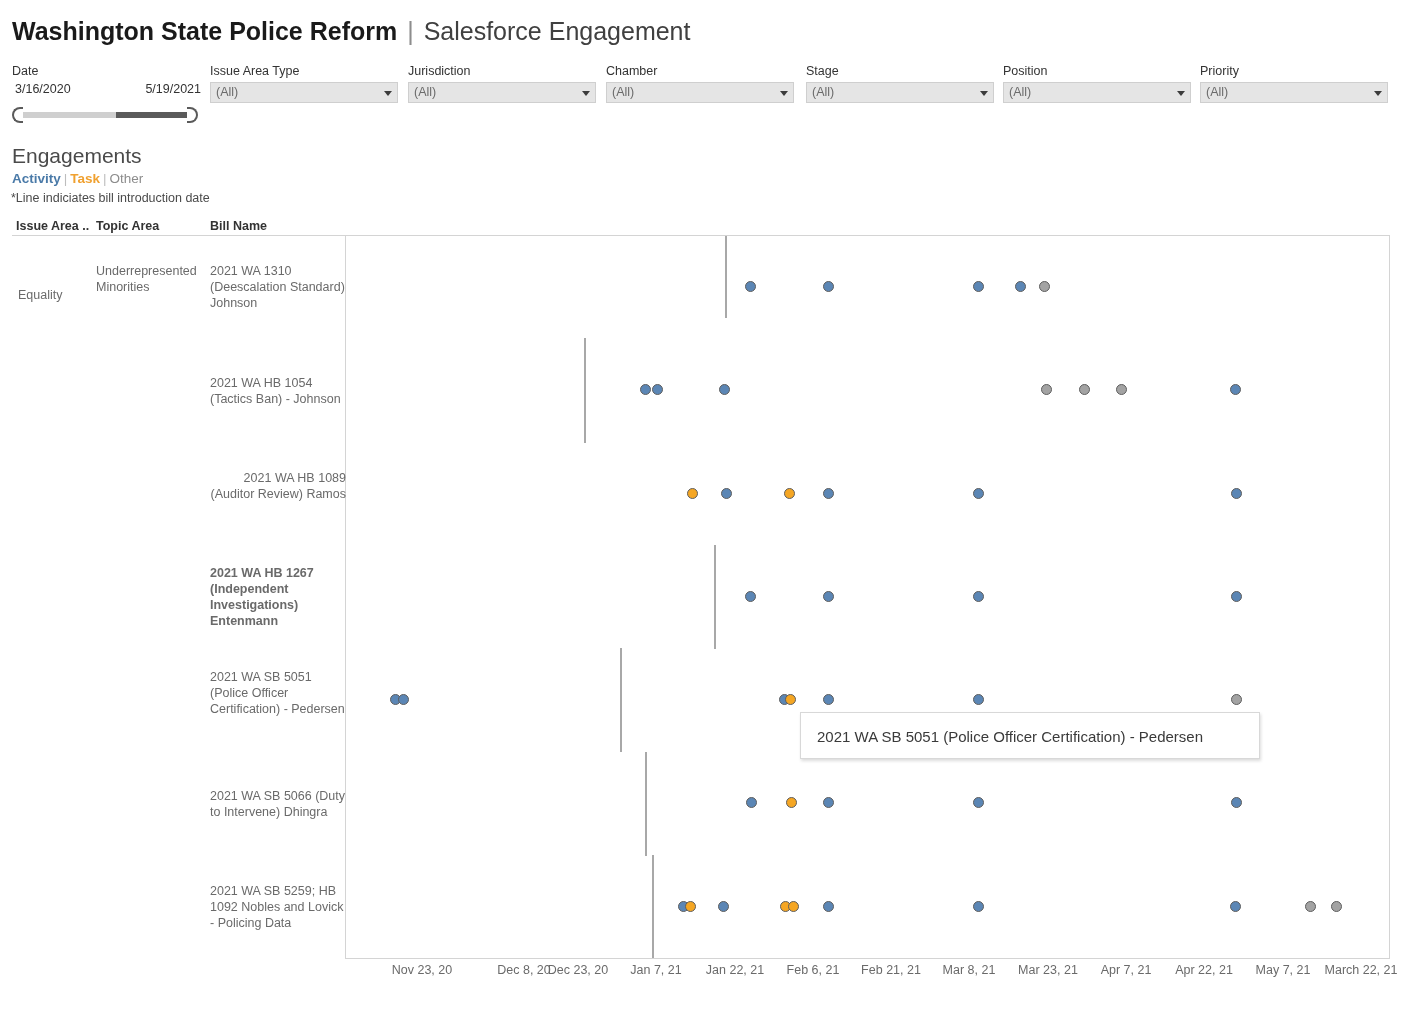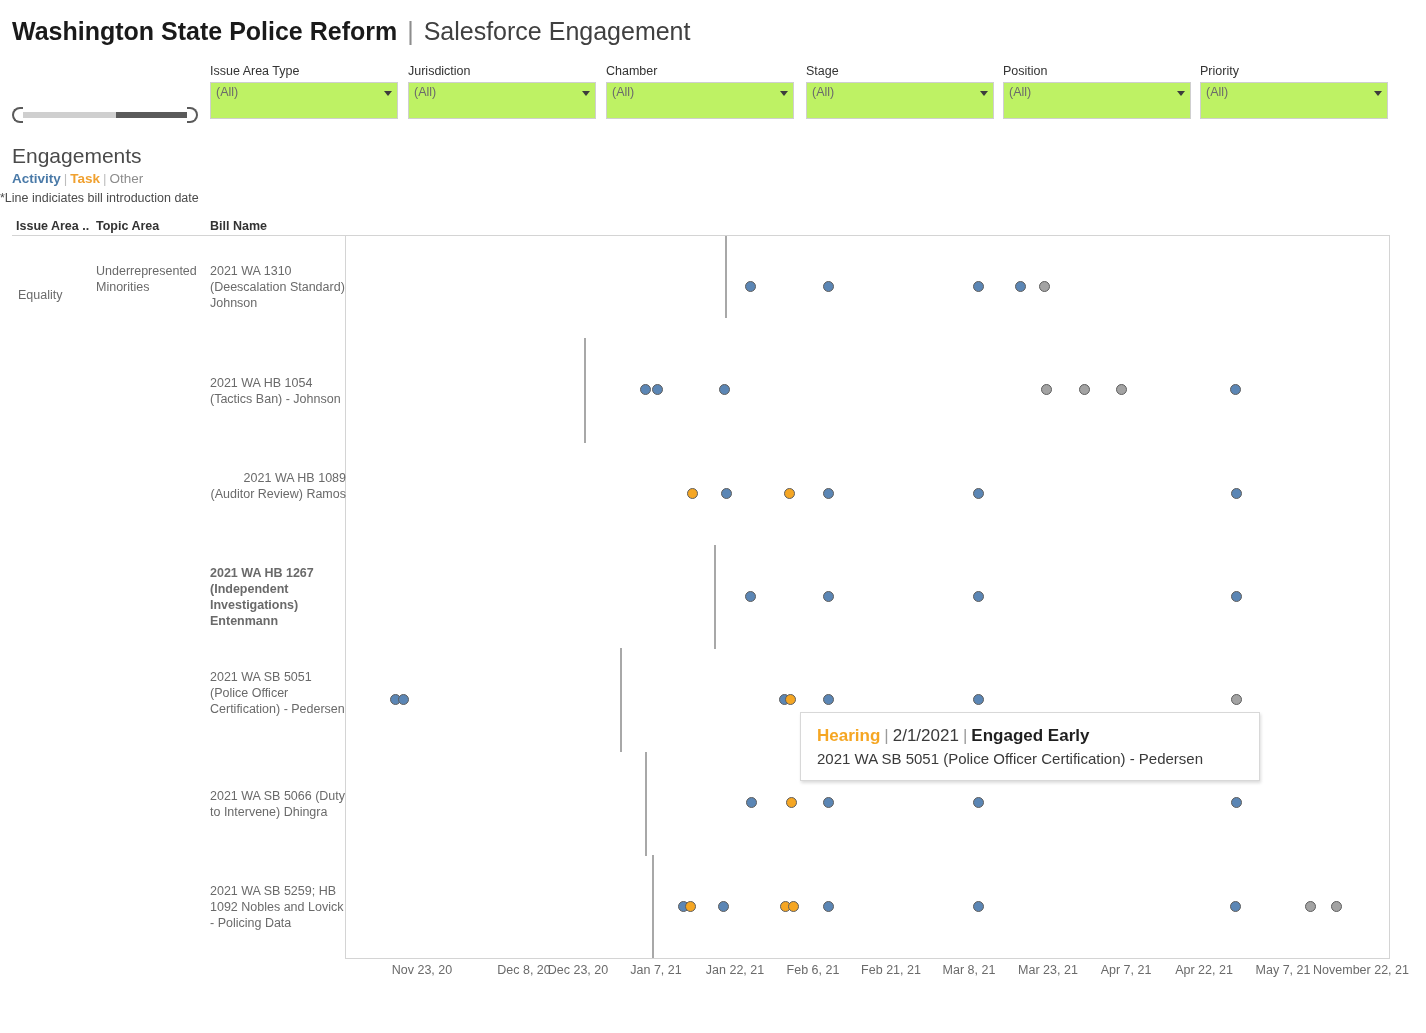--- a/index.html
+++ b/index.html
@@ -42,23 +42,23 @@
     top: 0;
   }
   .filter-label {
     font-size: 12.5px;
     color: #333333;
     margin-bottom: 4px;
     white-space: nowrap;
   }
   .filter-select {
     position: relative;
-    height: 37px;
+    height: 21px;
     border: 1px solid #cfcfcf;
-    background: #bef264;
+    background: #e5e5e5;
     box-sizing: border-box;
     text-align: right;
   }
   .filter-select .sel-value {
     position: absolute;
     left: 5px;
     top: 2px;
     font-size: 12.5px;
     color: #6b6b6b;
     white-space: nowrap;
@@ -136,21 +136,21 @@
     top: 171px;
     font-size: 13.5px;
     white-space: nowrap;
   }
   #legend .lg-activity { color: #4a7aa8; font-weight: bold; }
   #legend .lg-task     { color: #f0a130; font-weight: bold; }
   #legend .lg-other    { color: #8c8c8c; }
   #legend .lg-bar      { color: #bdbdbd; padding: 0 3px; }
   #note {
     position: absolute;
-    left: 0;
+    left: 11px;
     top: 191px;
     font-size: 12.5px;
     color: #4a4a4a;
     white-space: nowrap;
   }
 
   
   .col-head {
     position: absolute;
     top: 219px;
@@ -279,20 +279,27 @@
 <body>
 
 <div id="dash-title">
   <span class="t-bold">Washington State Police Reform</span>
   <span class="t-sep">|</span>
   <span class="t-light">Salesforce Engagement</span>
 </div>
 
 <div id="filter-bar">
 
+  <div class="filter" id="filter-date">
+    <div class="filter-label">Date</div>
+    <div id="date-values">
+      <span id="date-start">3/16/2020</span>
+      <span id="date-end">5/19/2021</span>
+    </div>
+  </div>
   <div id="date-slider">
     <div class="track-left"></div>
     <div class="track-right"></div>
     <div class="handle handle-left"></div>
     <div class="handle handle-right"></div>
   </div>
 
   <div class="filter" id="filter-issue">
     <div class="filter-label">Issue Area Type</div>
     <div class="filter-select">
@@ -428,21 +435,18 @@
     <div class="tick" style="left: 578px;">Dec 23, 20</div>
     <div class="tick" style="left: 656px;">Jan 7, 21</div>
     <div class="tick" style="left: 735px;">Jan 22, 21</div>
     <div class="tick" style="left: 813px;">Feb 6, 21</div>
     <div class="tick" style="left: 891px;">Feb 21, 21</div>
     <div class="tick" style="left: 969px;">Mar 8, 21</div>
     <div class="tick" style="left: 1048px;">Mar 23, 21</div>
     <div class="tick" style="left: 1126px;">Apr 7, 21</div>
     <div class="tick" style="left: 1204px;">Apr 22, 21</div>
     <div class="tick" style="left: 1283px;">May 7, 21</div>
-    <div class="tick" style="left: 1361px;">November 22, 21</div>
+    <div class="tick" style="left: 1361px;">March 22, 21</div>
   </div>
 
 <div id="tooltip">
-  <div class="tt-line1">
-    <span class="tt-kind">Hearing</span><span class="tt-pipe">|</span><span class="tt-date">2/1/2021</span><span class="tt-pipe">|</span><span class="tt-status">Engaged Early</span>
-  </div>
   <div class="tt-line2">2021 WA SB 5051 (Police Officer Certification) - Pedersen</div>
 </div>
 
 </body></html>

